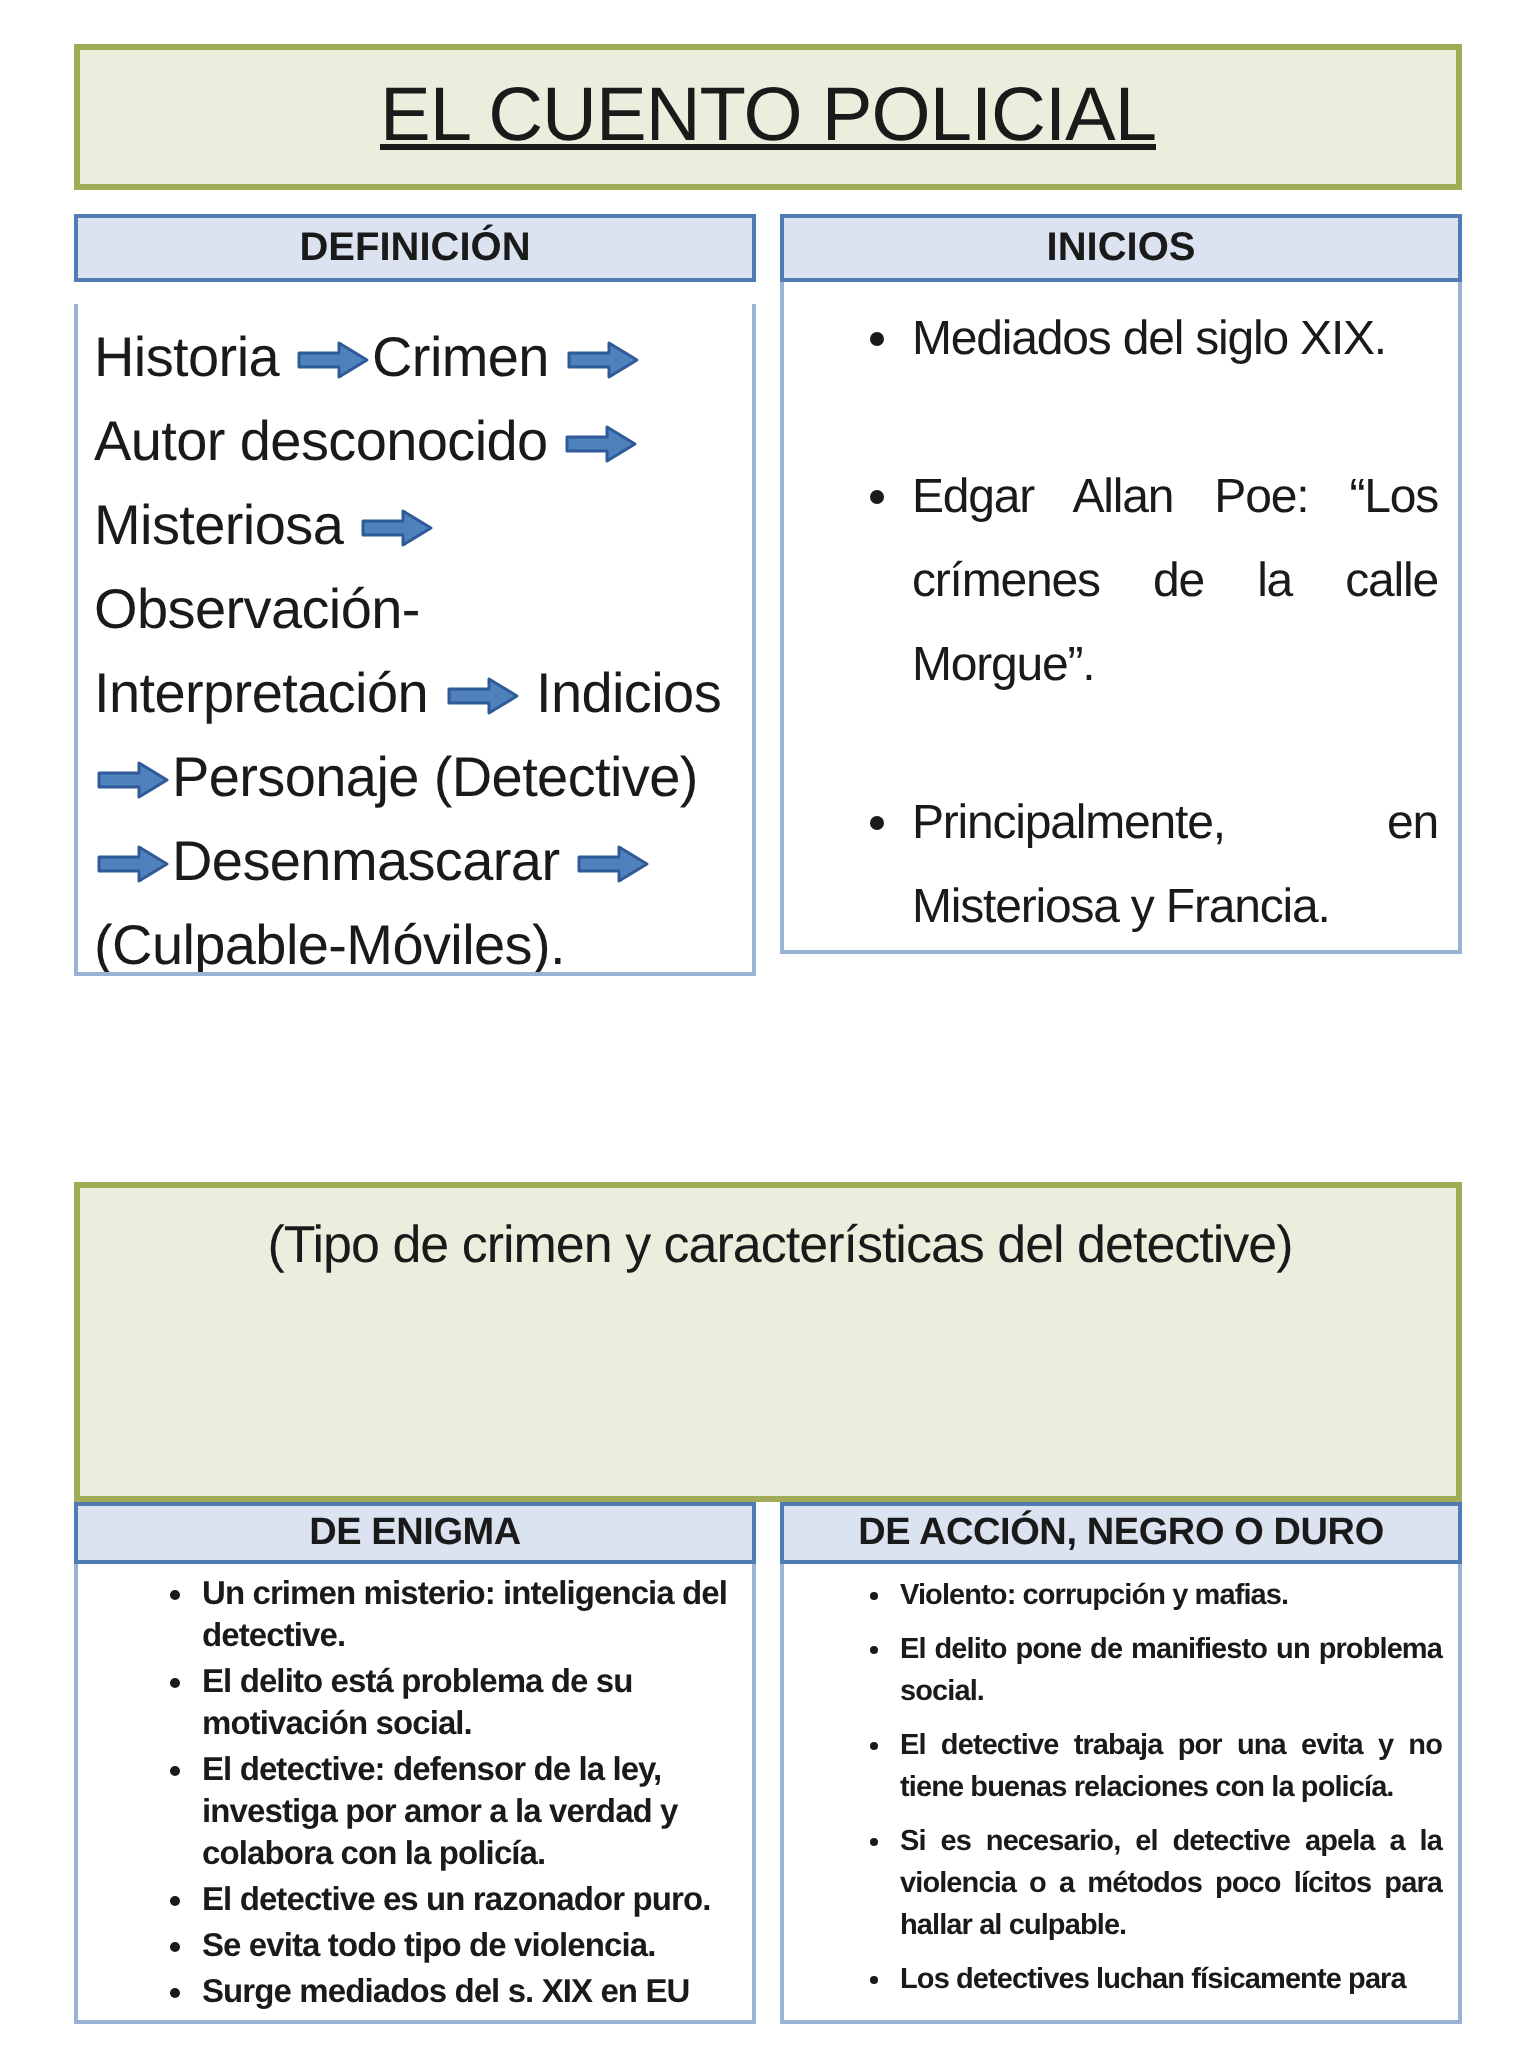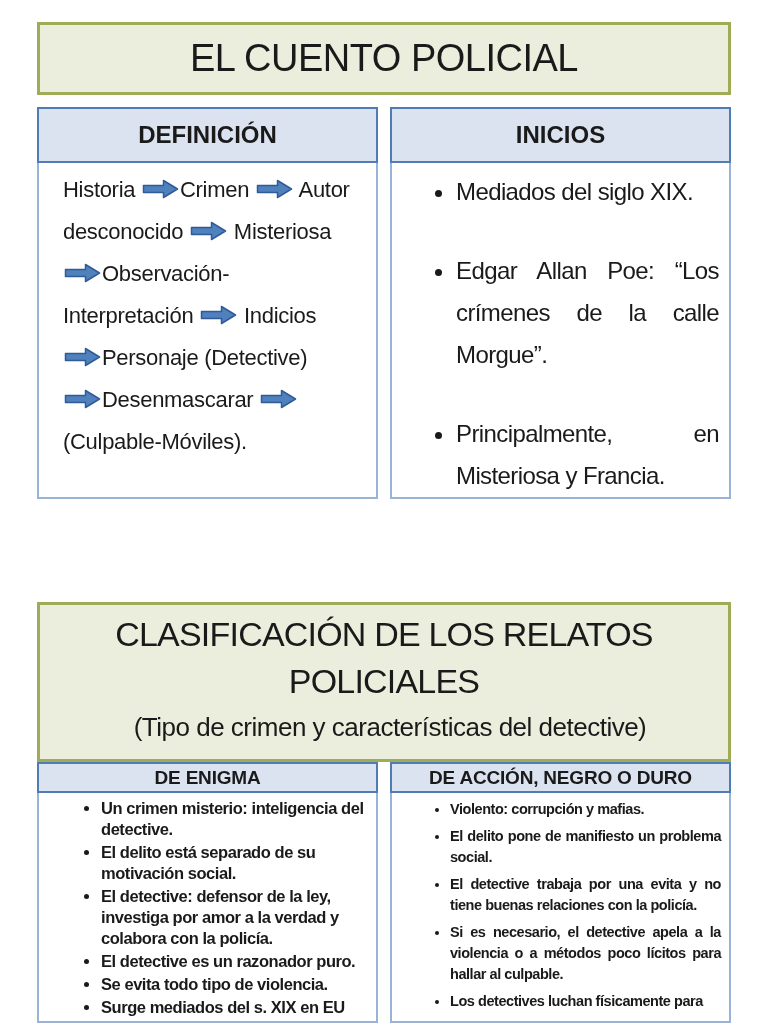--- a/index.html
+++ b/index.html
@@ -17,39 +17,39 @@
   body{
     width:768px;height:1024px;overflow:hidden;background:#ffffff;
     font-family:"Liberation Sans",sans-serif;color:var(--text);
   }
   .page{width:768px;height:1024px;overflow:hidden;position:relative;}
 
   .green-box{
     margin:0 37px;background:var(--title-box-fill);
     border:3px solid var(--title-box-border);text-align:center;
   }
-  .title-box1{margin-top:22px;height:73px;display:flex;align-items:center;justify-content:center;}
+  .title-box1{margin-top:22px;height:73px;display:flex;align-items:center;justify-content:center;text-decoration:underline;}
   .big-title{font-size:38px;letter-spacing:-0.5px;white-space:nowrap;}
 
   .row{display:flex;gap:12px;margin:0 37px;}
   .row1{margin-top:12px;}
   .col{flex:1;min-width:0;}
   .col-header{
     background:var(--header-fill);border:2px solid var(--header-border);
     display:flex;align-items:center;justify-content:center;font-weight:bold;
   }
-  .row1 .col-header{height:56px;font-size:24px;}
+  .row1 .col-header{height:34px;font-size:20px;}
   .row2 .col-header{height:31px;font-size:19px;letter-spacing:-0.2px;}
   .col-body{
     background:#fff;border:2px solid var(--panel-border);border-top:none;overflow:hidden;padding-left:28px;
   }
   .row1 .col-body{height:336px;}
   .row2 .col-body{height:230px;}
 
-  .definicion-body{font-size:22px;line-height:42px;padding:6px 24px;letter-spacing:-0.3px;}
+  .definicion-body{font-size:28px;line-height:42px;padding:6px 8px;letter-spacing:-0.3px;margin-top:11px;}
   .flow-arrow{width:37px;height:20px;vertical-align:-2px;margin:0 1px;}
   .flow-arrow path{fill:var(--arrow-fill);stroke:var(--arrow-stroke);stroke-width:1.5;stroke-linejoin:round;}
 
   ul{margin:0;list-style:disc outside;}
   .inicios-list{padding:8px 6px 0 36px;font-size:24px;line-height:42px;letter-spacing:-0.6px;text-align:justify;}
   .inicios-list li{margin-bottom:37px;padding-right:4px;}
   .enigma-list{padding:5px 6px 0 34px;font-size:16.5px;line-height:21px;letter-spacing:-0.45px;}
   .enigma-list li{margin-bottom:2px;font-weight:bold;}
   .accion-list{padding:6px 8px 0 30px;font-size:14.5px;line-height:21px;letter-spacing:-0.45px;font-weight:bold;text-align:justify;}
   .accion-list li{margin-bottom:6px;}
@@ -102,33 +102,32 @@
               <li>Edgar Allan Poe: “Los crímenes de la calle Morgue”.</li>
               <li>Principalmente, en Misteriosa y Francia.</li>
             </ul>
         </div>
       </div>
     </div>
   </section>
 
   <section>
     <div class="green-box title-box2">
-      <div class="big-title2">CLASIFICACIÓN DE LOS RELATOS POLICIALES</div>
       <div class="subtitle">(Tipo de crimen y características del detective)</div>
     </div>
 
     <div class="row row2">
       <div class="col">
         <div class="col-header">
           <span>DE ENIGMA</span>
         </div>
         <div class="col-body">
           <ul class="enigma-list">
               <li>Un crimen misterio: inteligencia del detective.</li>
-              <li>El delito está separado de su motivación social.</li>
+              <li>El delito está problema de su motivación social.</li>
               <li>El detective: defensor de la ley, investiga por amor a la verdad y colabora con la policía.</li>
               <li>El detective es un razonador puro.</li>
               <li>Se evita todo tipo de violencia.</li>
               <li>Surge mediados del s. XIX en EU</li>
             </ul>
         </div>
       </div>
 
       <div class="col">
         <div class="col-header">

